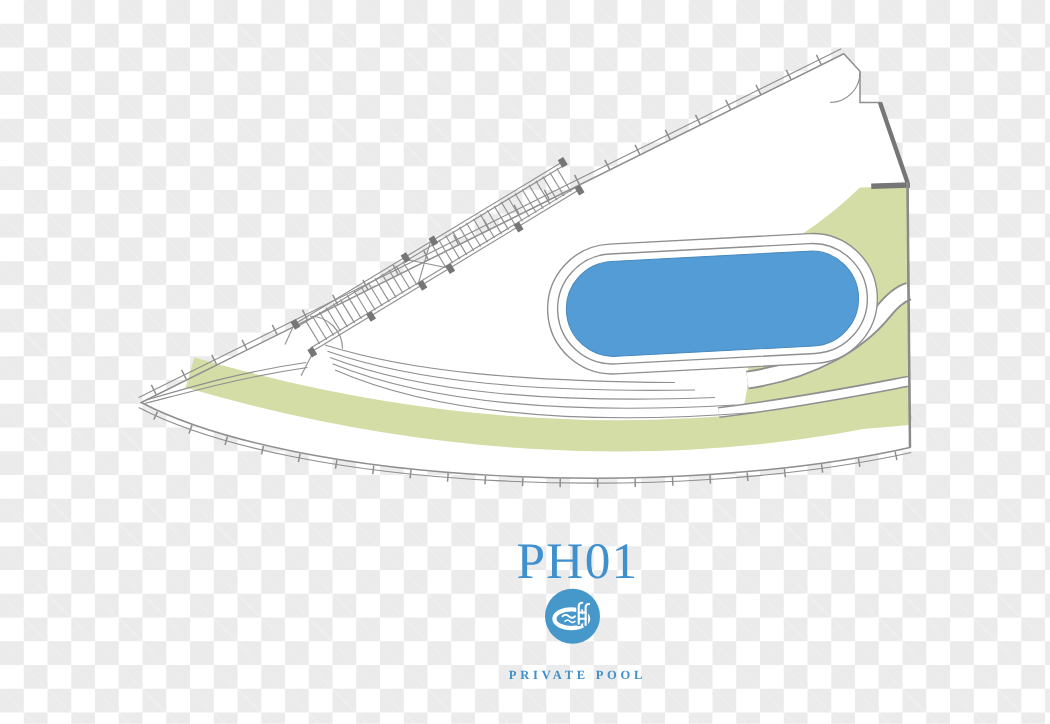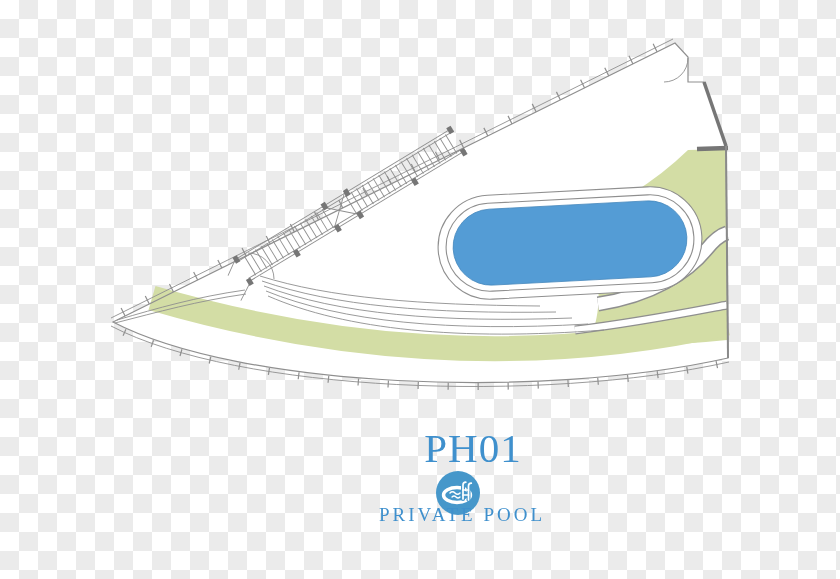--- a/index.html
+++ b/index.html
@@ -33,22 +33,22 @@
   .cut-white{fill:none;stroke:#ffffff;}
   .wall{fill:none;stroke:var(--wall-dark);}
   .edge-right{fill:none;stroke:#8a8a8a;stroke-width:2;}
   .pool-ring{fill:#ffffff;stroke:var(--line-gray);stroke-width:1.1;}
   .pool-water{fill:var(--pool-blue);stroke:var(--pool-edge);stroke-width:0.8;}
   .post{fill:var(--wall-dark);}
   .tick{stroke:var(--line-gray);stroke-width:1.2;}
   .rung{stroke:var(--line-gray);stroke-width:0.9;}
 
   .caption{position:absolute;text-align:center;transform:translateX(-50%);white-space:nowrap;}
-  #unit-id{left:462px;top:424px;font-size:41px;letter-spacing:1px;color:var(--text-blue);margin-left:11px;}
-  #feature-label{left:462px;top:504px;font-size:19px;font-weight:normal;letter-spacing:3px;color:var(--text-blue);}
+  #unit-id{left:462px;top:424px;font-size:41px;letter-spacing:1px;color:var(--text-blue);}
+  #feature-label{left:462px;top:535px;font-size:10px;font-weight:bold;letter-spacing:3px;color:var(--text-blue);}
   #feature-icon{position:absolute;left:435px;top:470px;width:46px;height:46px;}
 </style>
 </head>
 <body>
 
 <svg id="plan-svg" width="840" height="579" viewBox="0 0 840 579">
 
   <path id="plan-shape" class="plan-fill" d="M 113 322 L 675 43 L 688 57 L 688 82 L 704 82 L 726 146 L 728 358
            C 540 400 240 388 113 322 Z"></path>
 

